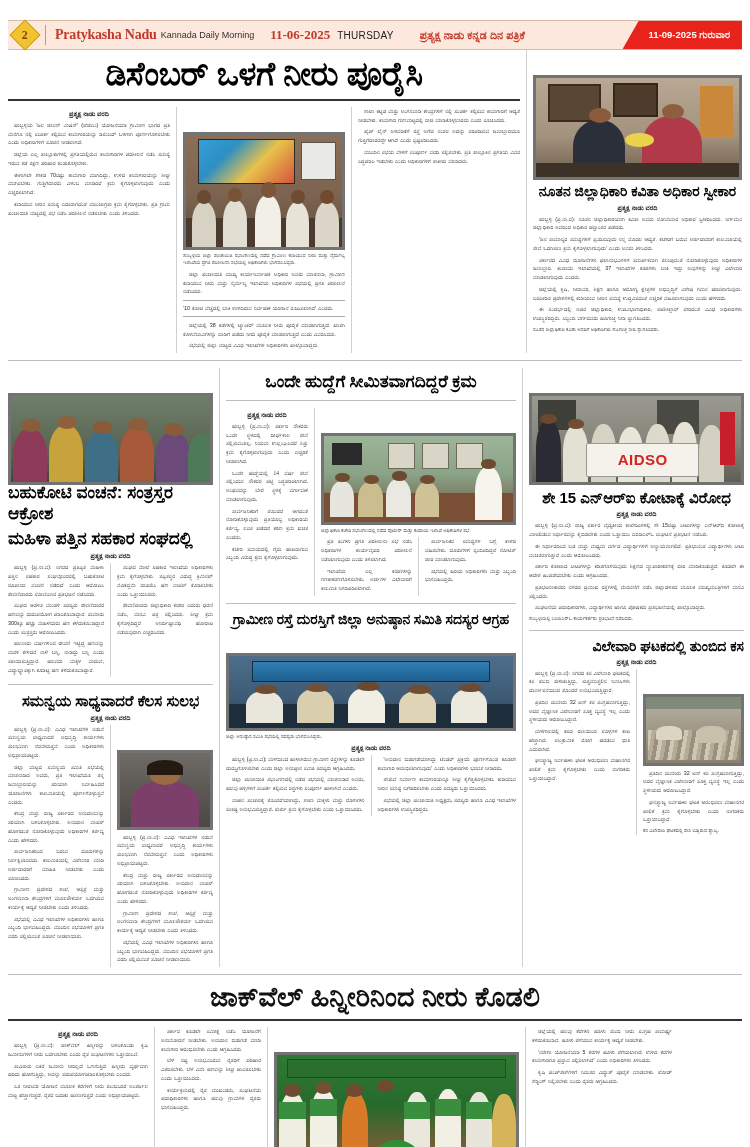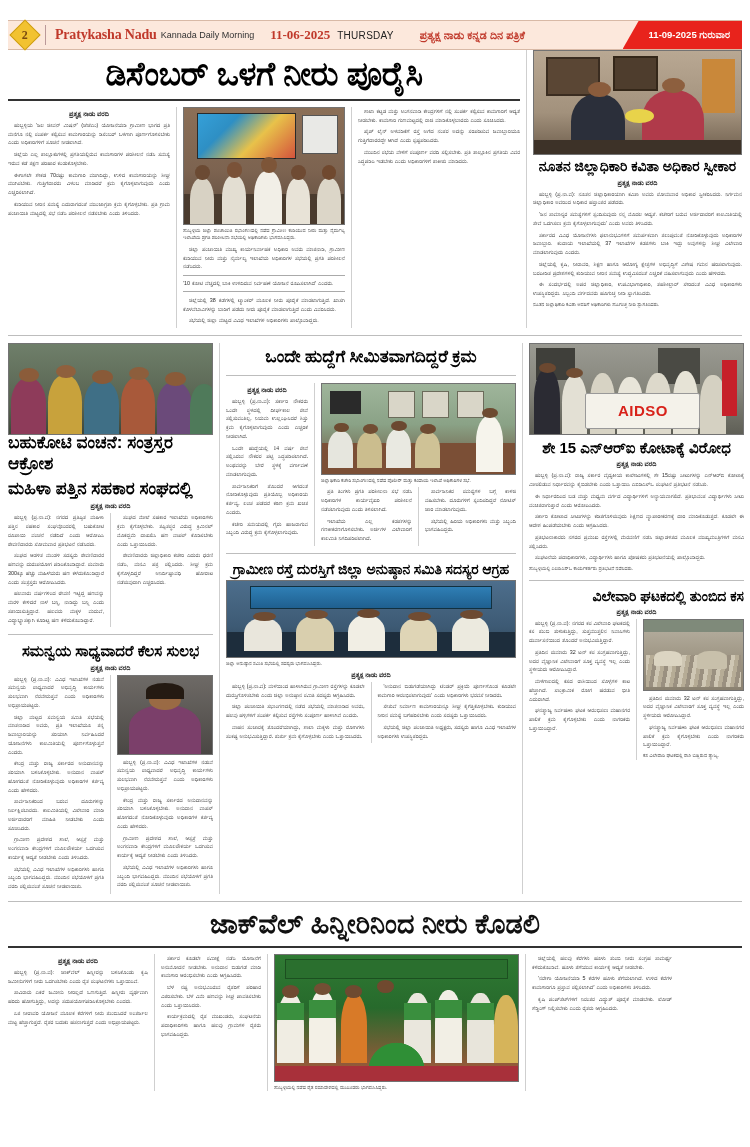--- a/index.html
+++ b/index.html
@@ -90,21 +90,21 @@
   .bodytext p { margin:0 0 3px 0; }
   .bodytext p.ind { text-indent:6px; }
 
   .quote {
     font-size:5.4px; line-height:1.6; color:#2b2b2b; text-align:justify;
     border-top:1px solid #aaa; border-bottom:1px solid #aaa;
     padding:3px 0; margin:4px 0;
   }
 
   
-  .photo { position:relative; overflow:hidden; background:#d946ef; border:1px solid #737373; }
+  .photo { position:relative; overflow:hidden; background:#d946ef; border:3px solid #737373;margin-top:25px; }
   .cap { font-size:5px; color:#333; text-align:justify; line-height:1.5; margin-top:2px; }
 
   
   .ph-wall { position:absolute; inset:0; }
   .ph-person {
     position:absolute; bottom:0; border-radius:46% 46% 0 0;
   }
   .ph-head { position:absolute; border-radius:50%; }
   .banner-strip {
     position:absolute; left:6%; right:6%; border-radius:2px;

